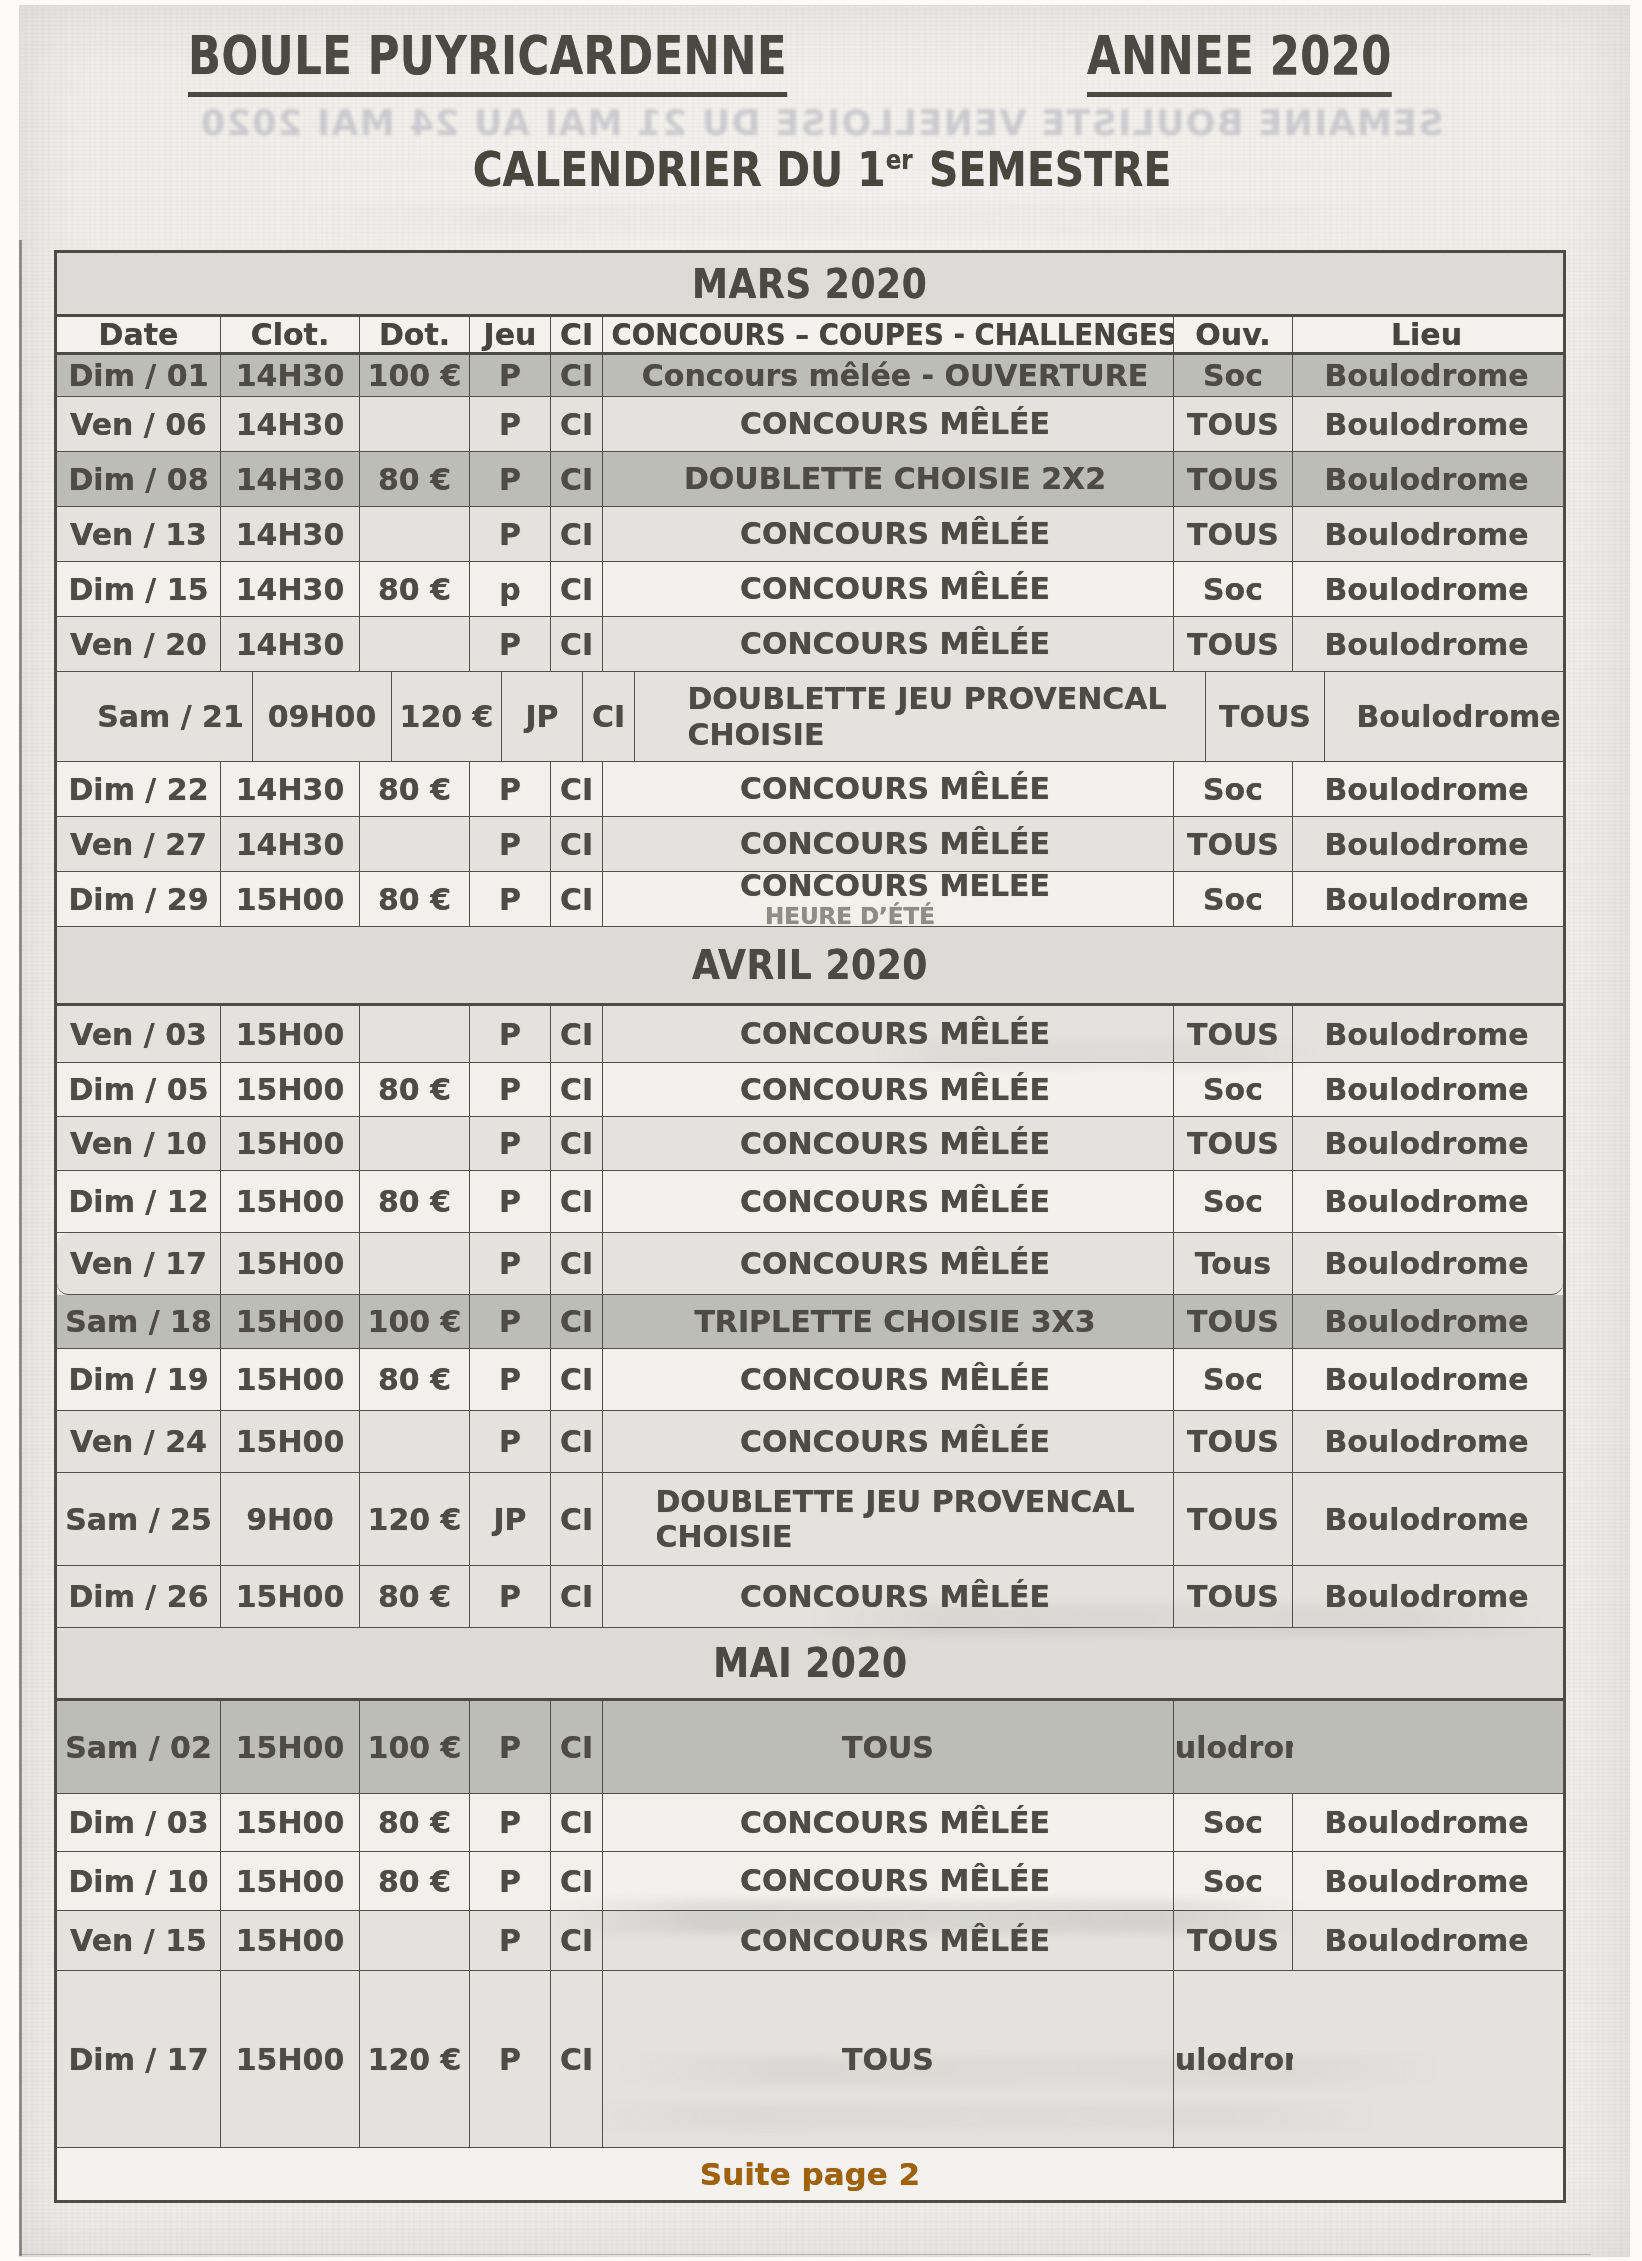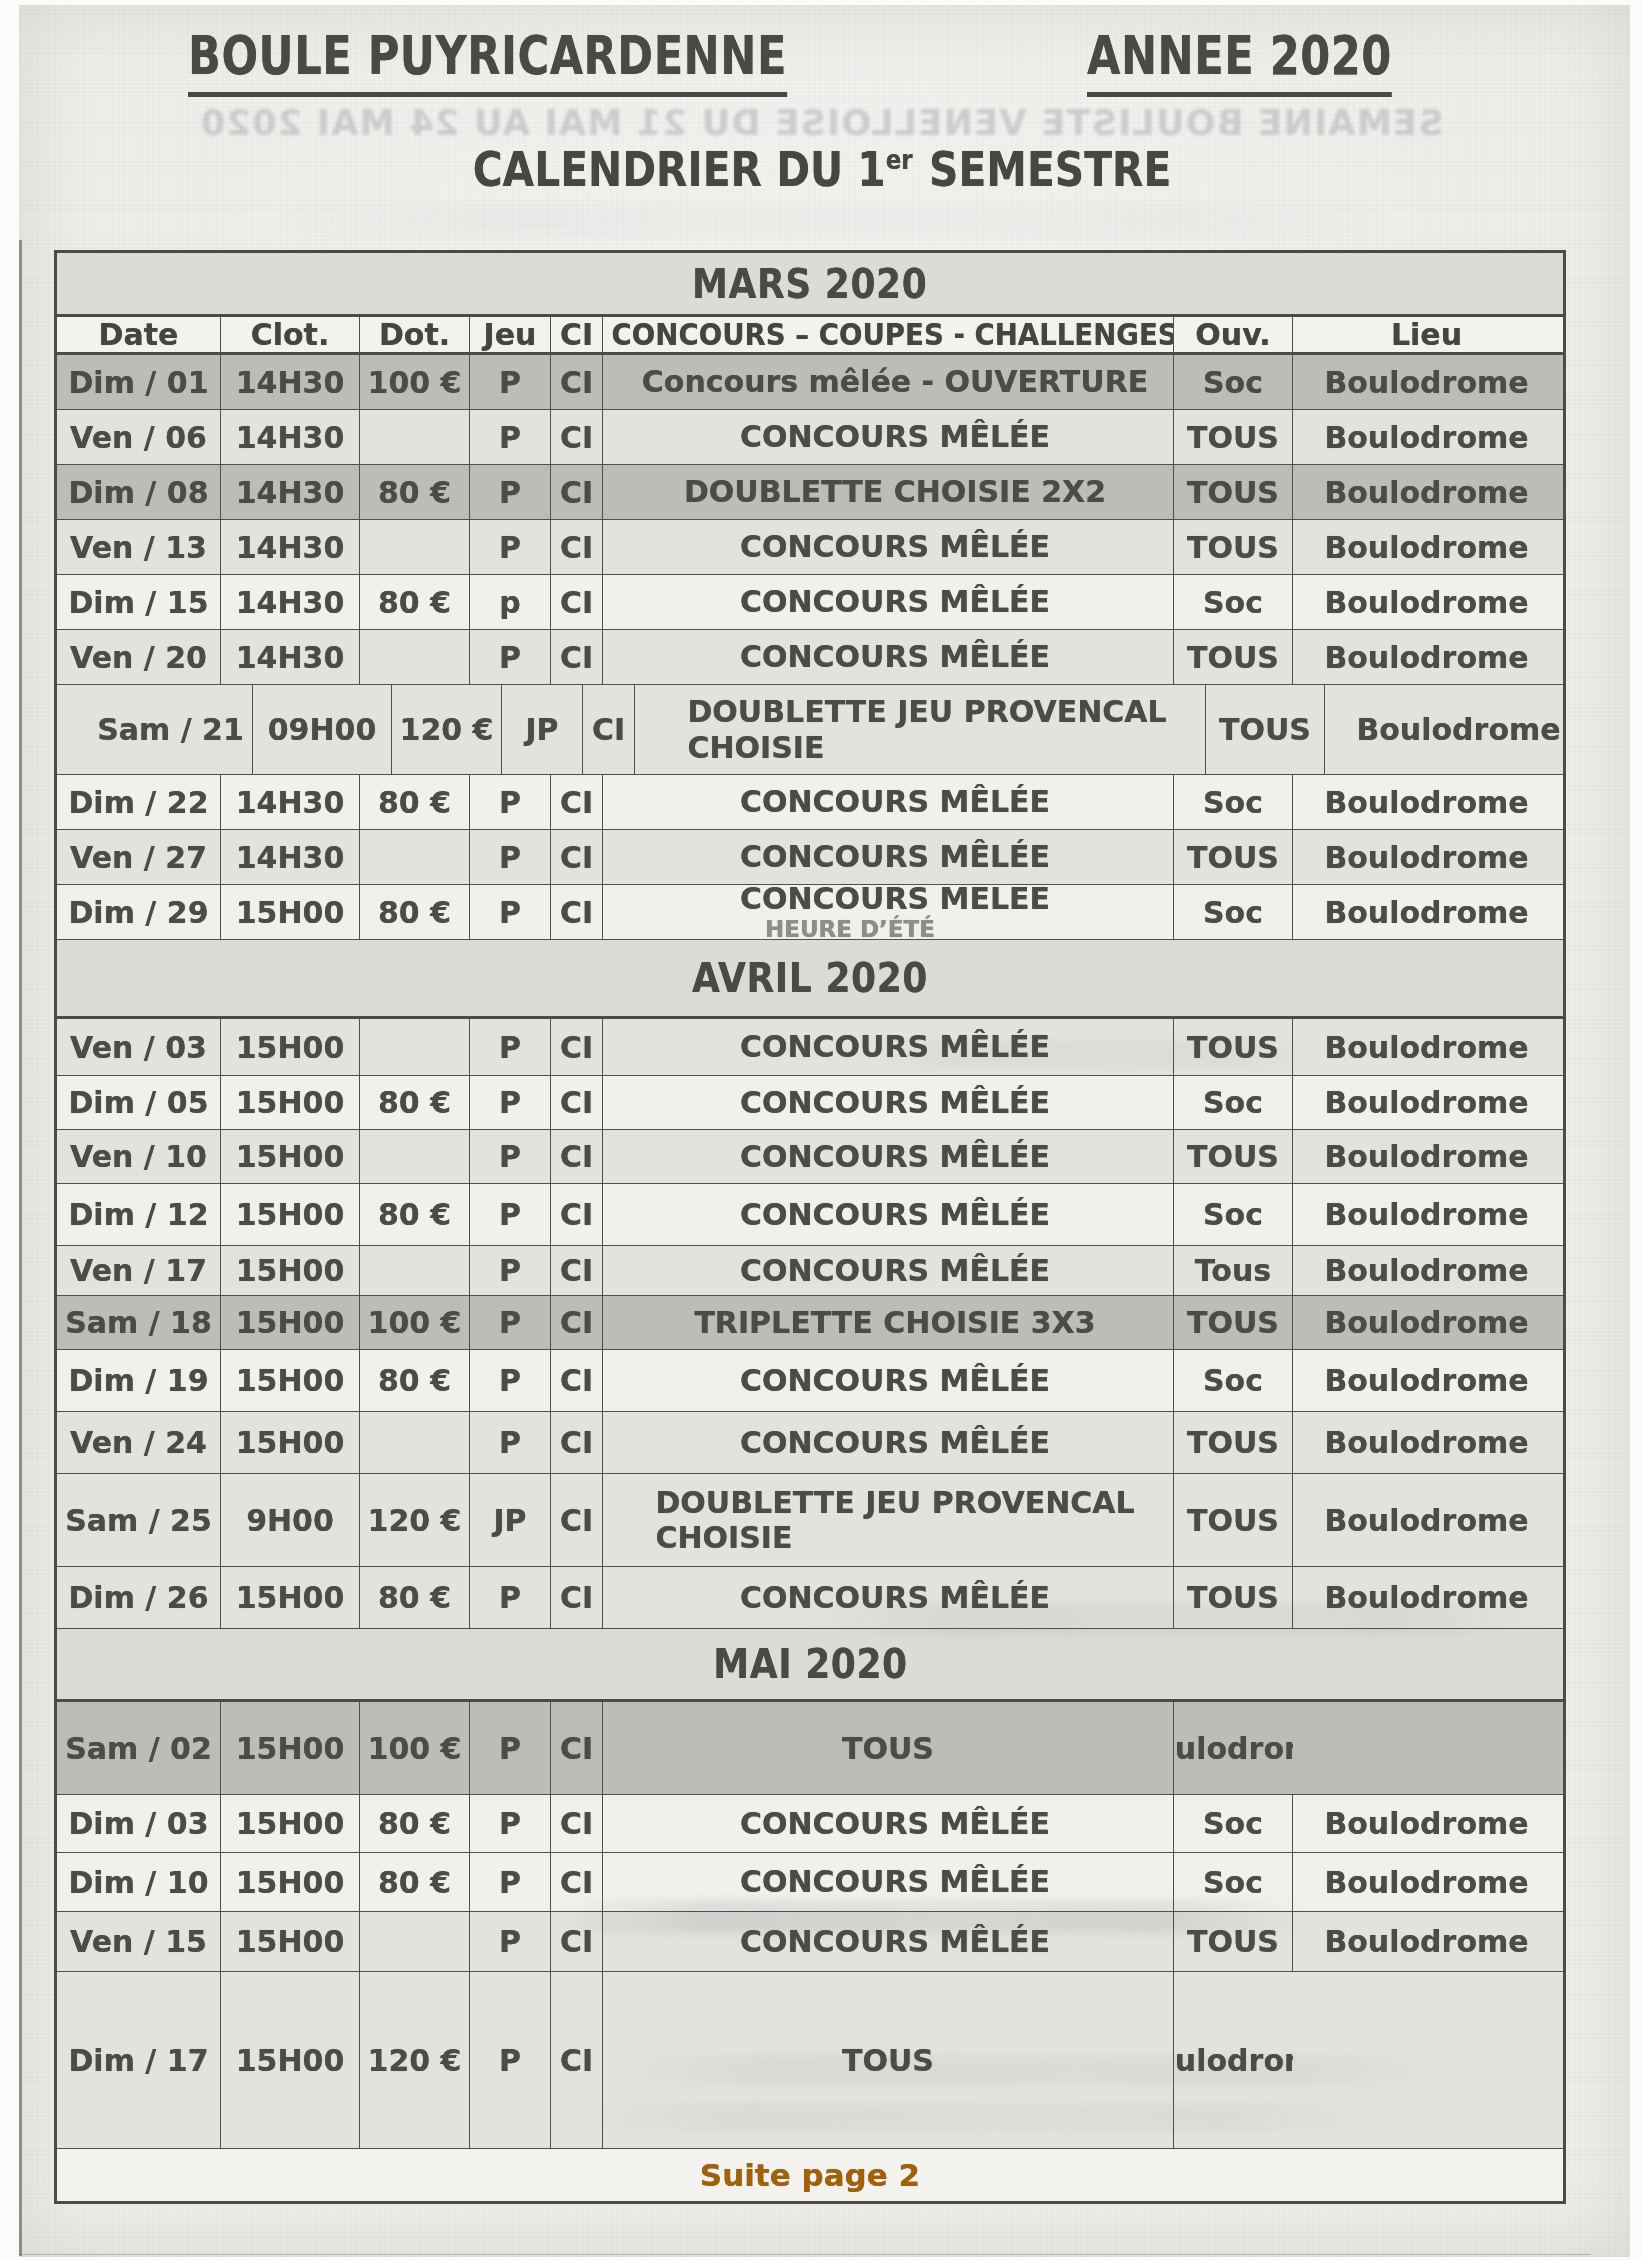--- a/index.html
+++ b/index.html
@@ -93,21 +93,21 @@
         <div class="cell c-clot">Clot.</div>
         <div class="cell c-dot">Dot.</div>
         <div class="cell c-jeu">Jeu</div>
         <div class="cell c-ci">CI</div>
         <div class="cell c-concours">
           <div class="hdr-concours-inner">CONCOURS – COUPES - CHALLENGES</div>
         </div>
         <div class="cell c-ouv">Ouv.</div>
         <div class="cell c-lieu">Lieu</div>
       </div>
-      <div class="trow shade-dark" style="height: 55px;">
+      <div class="trow shade-dark" style="height: 42px;">
         <div class="cell c-date">Dim / 01</div>
         <div class="cell c-clot">14H30</div>
         <div class="cell c-dot">100 €</div>
         <div class="cell c-jeu">P</div>
         <div class="cell c-ci">CI</div>
         <div class="cell c-concours">
           <div class="concours-lines">
             <div class="concours-line" style="display: block;">Concours mêlée - OUVERTURE</div>
           </div>
         </div>
@@ -293,21 +293,21 @@
         <div class="cell c-jeu">P</div>
         <div class="cell c-ci">CI</div>
         <div class="cell c-concours">
           <div class="concours-lines">
             <div class="concours-line" style="display: block;">CONCOURS MÊLÉE</div>
           </div>
         </div>
         <div class="cell c-ouv">Soc</div>
         <div class="cell c-lieu">Boulodrome</div>
       </div>
-      <div class="trow shade-mid" style="height: 50px;">
+      <div class="trow shade-mid" style="height: 62px; border-radius: 12px;">
         <div class="cell c-date">Ven / 17</div>
         <div class="cell c-clot">15H00</div>
         <div class="cell c-dot"></div>
         <div class="cell c-jeu">P</div>
         <div class="cell c-ci">CI</div>
         <div class="cell c-concours">
           <div class="concours-lines">
             <div class="concours-line" style="display: block;">CONCOURS MÊLÉE</div>
           </div>
         </div>

